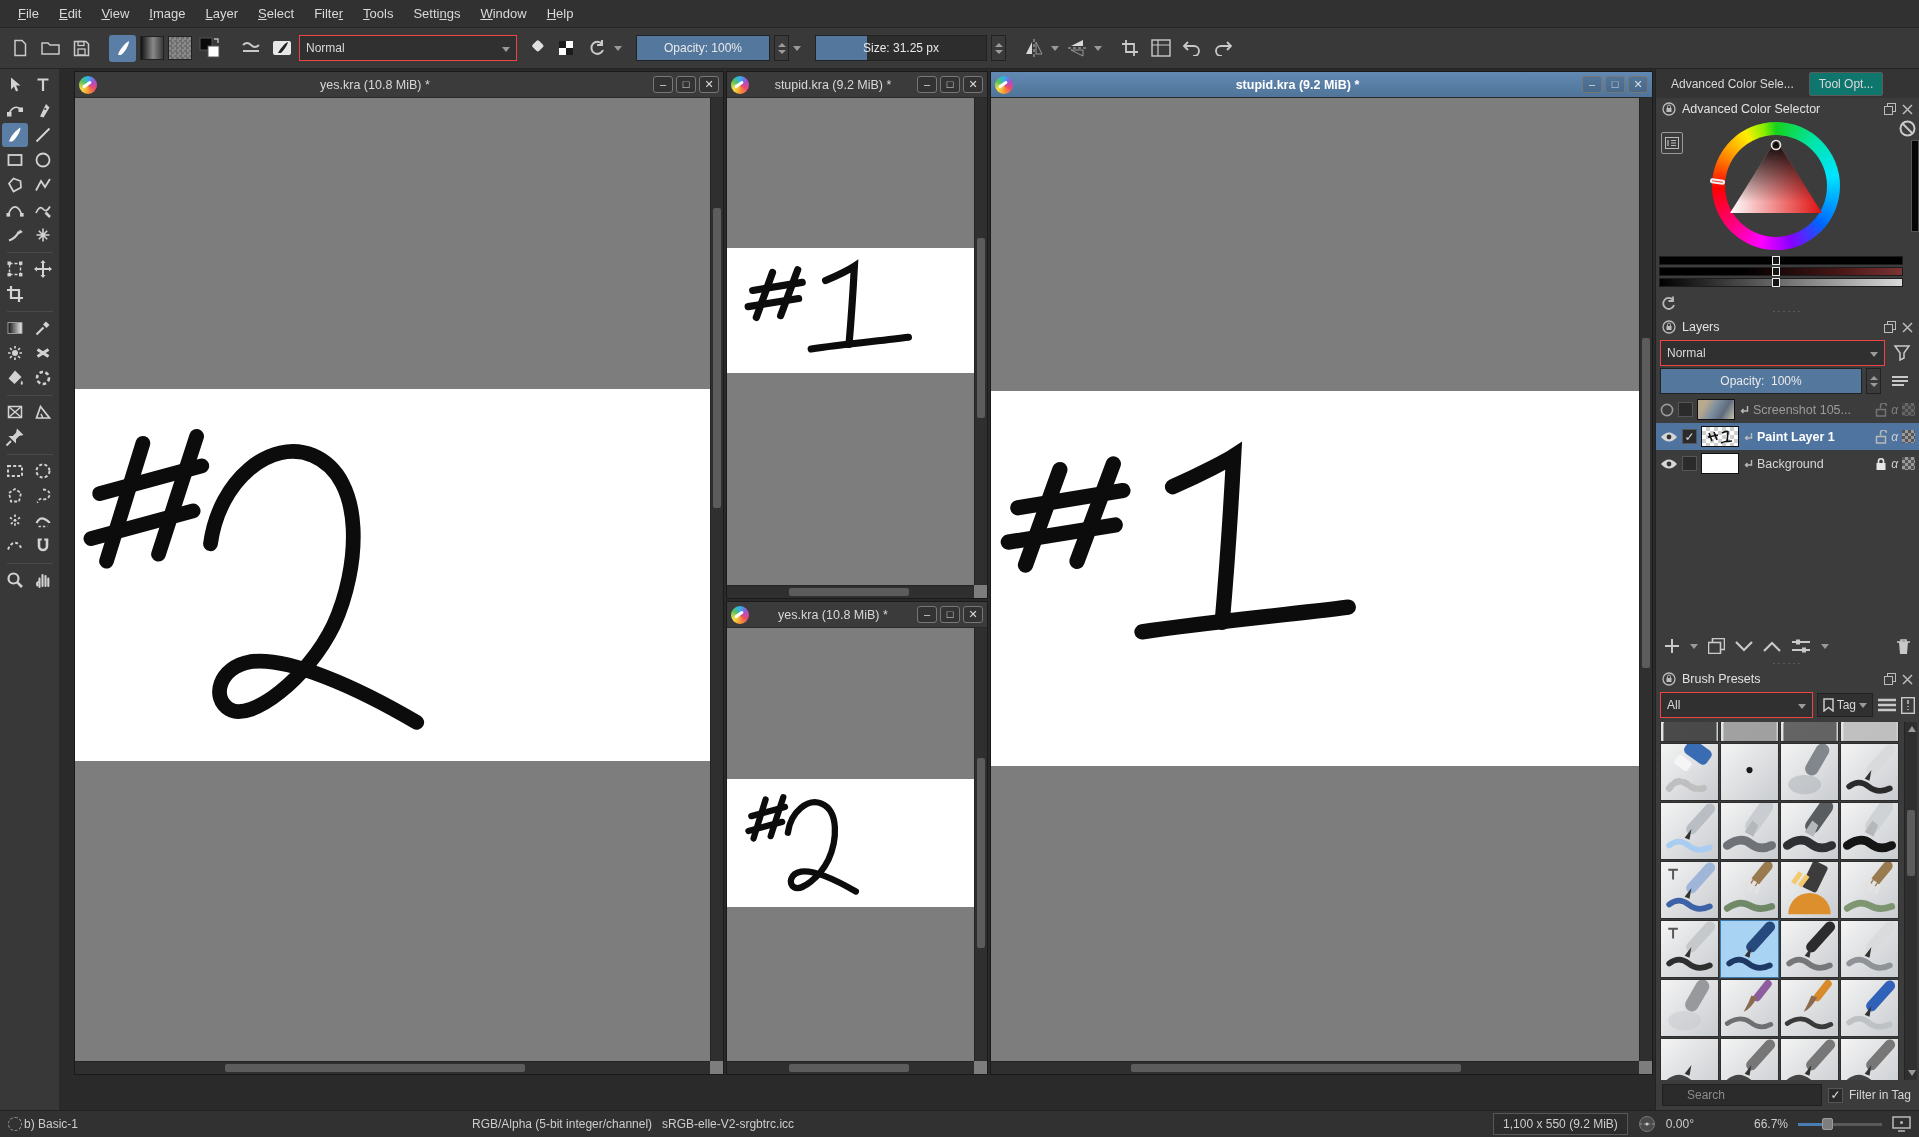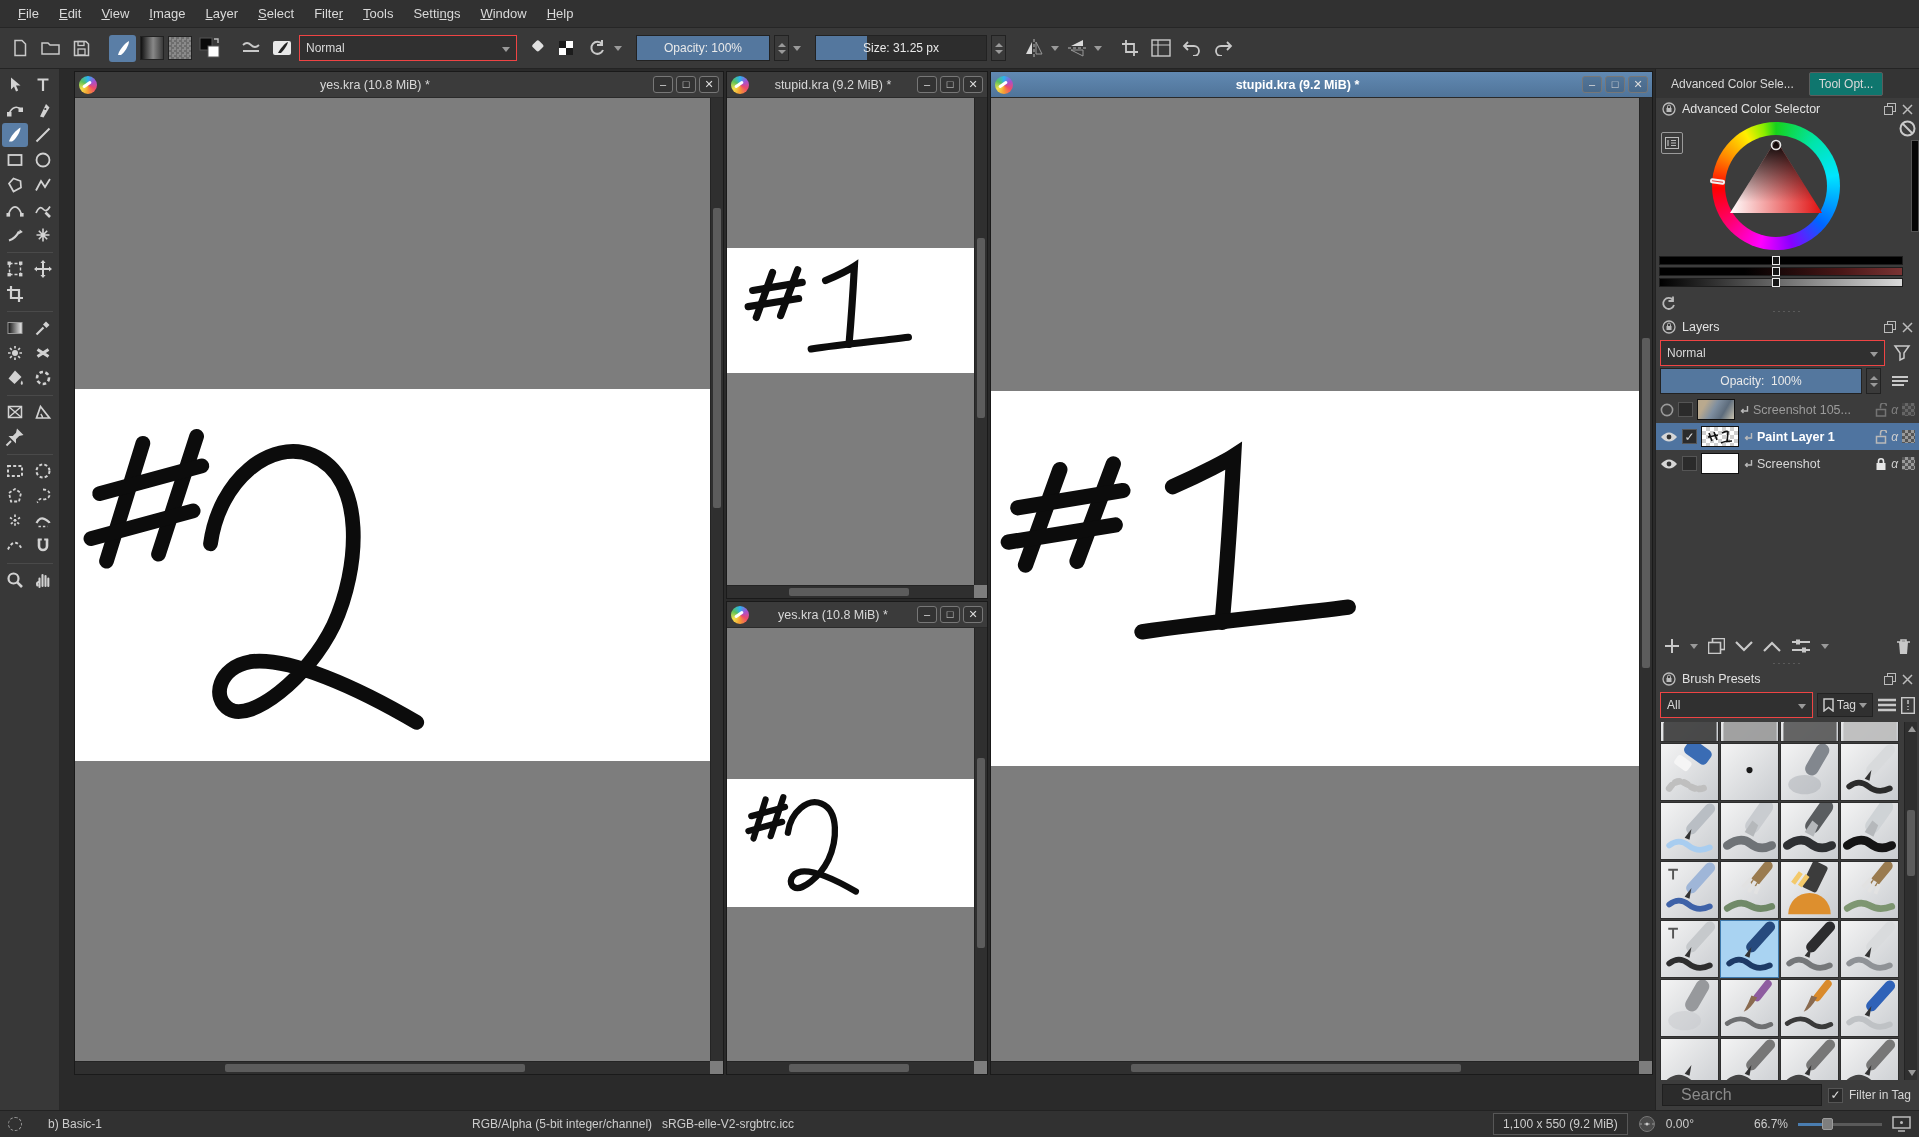--- a/index.html
+++ b/index.html
@@ -145,28 +145,28 @@
   .bp-filter { display:flex; gap:4px; padding:2px 4px; flex:none; align-items:center; }
   .bp-all { flex:1; }
   .tag-btn { height:24px; border:1px solid #222; background:#303030; display:flex; align-items:center; gap:3px; padding:0 5px; }
   .bp-wrap { flex:1; position:relative; overflow:hidden; margin:2px 2px 0; min-height:0; }
   .bp-grid { position:absolute; left:2px; top:-38px; display:grid; grid-template-columns:repeat(4,59px); gap:1px; }
   .bp-cell { width:59px; height:58px; background:linear-gradient(135deg,#f4f4f4,#c9ccd0); border:1px solid #2e2e2e; }
   .bp-cell.selected { background:#a9d3f2; border-color:#3d79ad; }
   .bp-scroll { position:absolute; right:0; top:0; bottom:0; width:13px; background:#2f2f2f; border-left:1px solid #242424; }
   .bp-search { height:30px; display:flex; align-items:center; gap:6px; padding:0 6px; flex:none; }
   .bp-search input { width:160px; height:22px; background:#2b2b2b; border:1px solid #1f1f1f; color:#ddd;
-    padding:0 18px; font-family:"Liberation Sans", sans-serif; font-size:16px; }
+    padding:0 24px; font-family:"Liberation Sans", sans-serif; font-size:12px; }
   .bp-search input::placeholder { color:#8b8b8b; }
 
   
   .statusbar { height:27px; background:#313131; border-top:1px solid #222; position:relative;
     display:flex; align-items:center; flex:none; color:#cdcdcd; }
   .sb-brushicon { position:absolute; left:8px; top:6px; width:14px; height:14px; border:1px dashed #9a9a9a; border-radius:50%; }
-  .sb-name { position:absolute; left:48px; }
+  .sb-name { position:absolute; left:24px; }
   .sb-colorinfo { position:absolute; left:472px; display:flex; gap:10px; }
   .sb-right { position:absolute; right:8px; display:flex; align-items:center; gap:10px; }
   .sb-docsize { border:1px solid #575757; background:#2c2c2c; padding:3px 9px; }
   .zoom-slider { position:relative; width:84px; height:14px; }
   .zoom-slider .track { position:absolute; left:0; right:0; top:6px; height:3px; background:#5a5a5a; }
   .zoom-slider .fill { position:absolute; left:0; width:26px; top:6px; height:3px; background:#4a7db0; }
   .zoom-slider .handle { position:absolute; left:24px; top:1px; width:11px; height:12px; background:#7e7e7e; border:1px solid #9c9c9c; border-radius:2px; }
 
   svg.ic { display:block; }
 </style>
@@ -827,21 +827,21 @@
             <div class="layer-row">
               <svg class="ic" width="18" height="12">
                 <path d="M1 6 Q9 -3 17 6 Q9 15 1 6 Z" fill="#d6d6d6"></path>
                 <circle cx="9" cy="6" r="2.4" fill="#333"></circle>
               </svg>
               <span class="lcheck"></span>
               <span class="lthumb white"></span>
               <svg class="ic" width="10" height="10">
                 <path d="M8.5 1 V6 H2.5 M4.5 4 L2.5 6 L4.5 8" fill="none" stroke="#b9b9b9" stroke-width="1.4"></path>
               </svg>
-              <span class="lname">Screenshot</span>
+              <span class="lname">Background</span>
               <span class="ricons">
                 <svg class="ic" width="12" height="14">
                   <rect x="1.5" y="6" width="9" height="7" fill="#e6e6e6"></rect>
                   <path d="M3.5 6 V4.2 a2.5 2.5 0 0 1 5 0 V6" fill="none" stroke="#e6e6e6" stroke-width="1.6"></path>
                 </svg>
                 <span class="alpha-g">α</span>
                 <span class="checker14"></span>
               </span>
             </div>
           </div>

